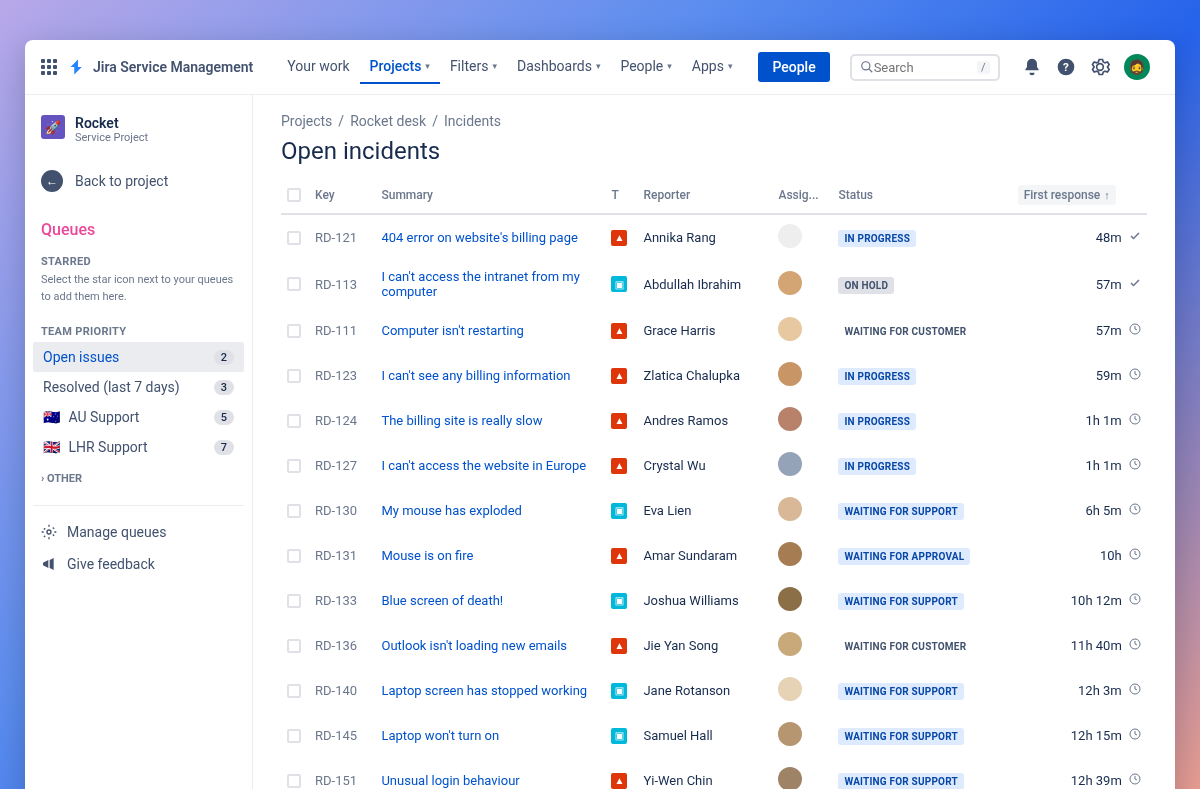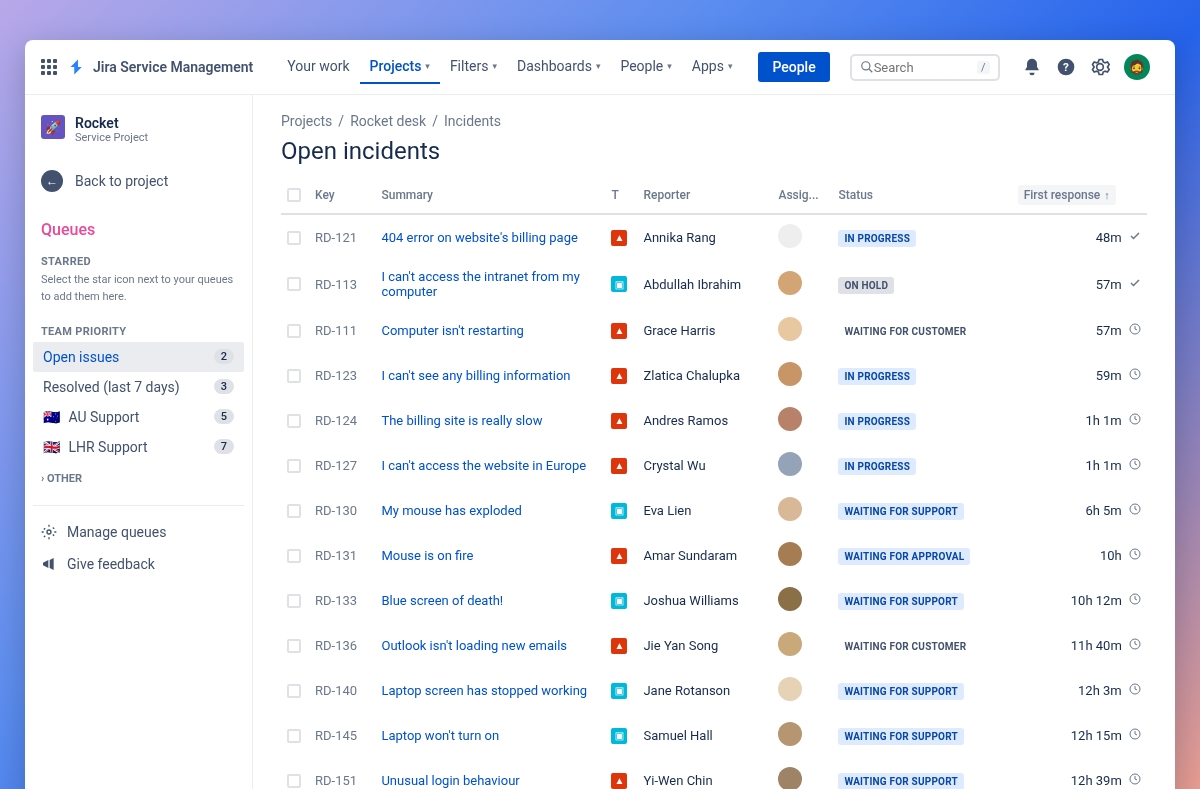--- a/index.html
+++ b/index.html
@@ -25,21 +25,21 @@
 .sidebar{width:228px;border-right:1px solid #ebecf0;padding:16px 8px}
 .proj-head{display:flex;gap:10px;padding:4px 8px;margin-bottom:14px}
 .proj-icon{width:24px;height:24px;background:#6554c0;border-radius:3px;display:flex;align-items:center;justify-content:center;color:#fff;font-size:13px}
 .proj-name{font-weight:600;font-size:14px;color:#172b4d}
 .proj-sub{font-size:11px;color:#6b778c}
 .back{display:flex;align-items:center;gap:12px;padding:8px;color:#42526e;font-size:14px;cursor:pointer;margin-bottom:14px}
 .back-circ{width:22px;height:22px;border-radius:50%;background:#42526e;color:#fff;display:flex;align-items:center;justify-content:center;font-size:12px}
 .side-h1{font-size:16px;color:#ec4899;padding:6px 8px;font-weight:500}
 .side-label{font-size:11px;font-weight:700;color:#6b778c;letter-spacing:.3px;padding:10px 8px 4px}
 .side-hint{font-size:11px;color:#6b778c;padding:0 8px 10px;line-height:1.5}
-.side-item{display:flex;align-items:flex-start;justify-content:space-between;padding:7px 10px;font-size:14px;color:#42526e;cursor:pointer;border-radius:2px}
+.side-item{display:flex;align-items:center;justify-content:space-between;padding:7px 10px;font-size:14px;color:#42526e;cursor:pointer;border-radius:2px}
 .side-item.active{background:#ebecf0;color:#0052cc}
 .side-item .left{display:flex;align-items:center;gap:8px}
 .badge{background:#dfe1e6;color:#172b4d;border-radius:10px;padding:1px 7px;font-size:11px;font-weight:500}
 .flag{font-size:14px}
 .expander{font-size:11px;font-weight:700;color:#6b778c;padding:10px 8px;cursor:pointer}
 .side-action{display:flex;align-items:center;gap:10px;padding:8px;font-size:14px;color:#42526e;cursor:pointer}
 .main{flex:1;padding:18px 28px}
 .crumbs{font-size:14px;color:#6b778c;margin-bottom:8px}
 .crumbs span{cursor:pointer}
 .crumbs .sep{padding:0 6px}

